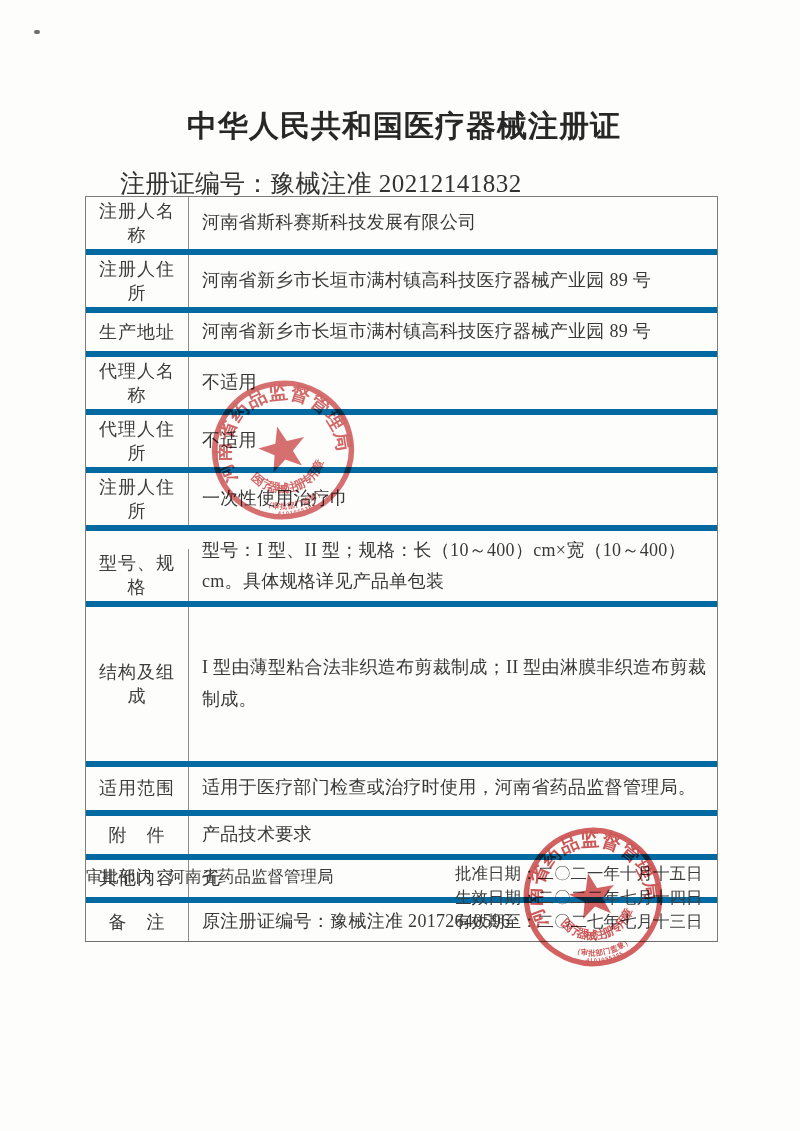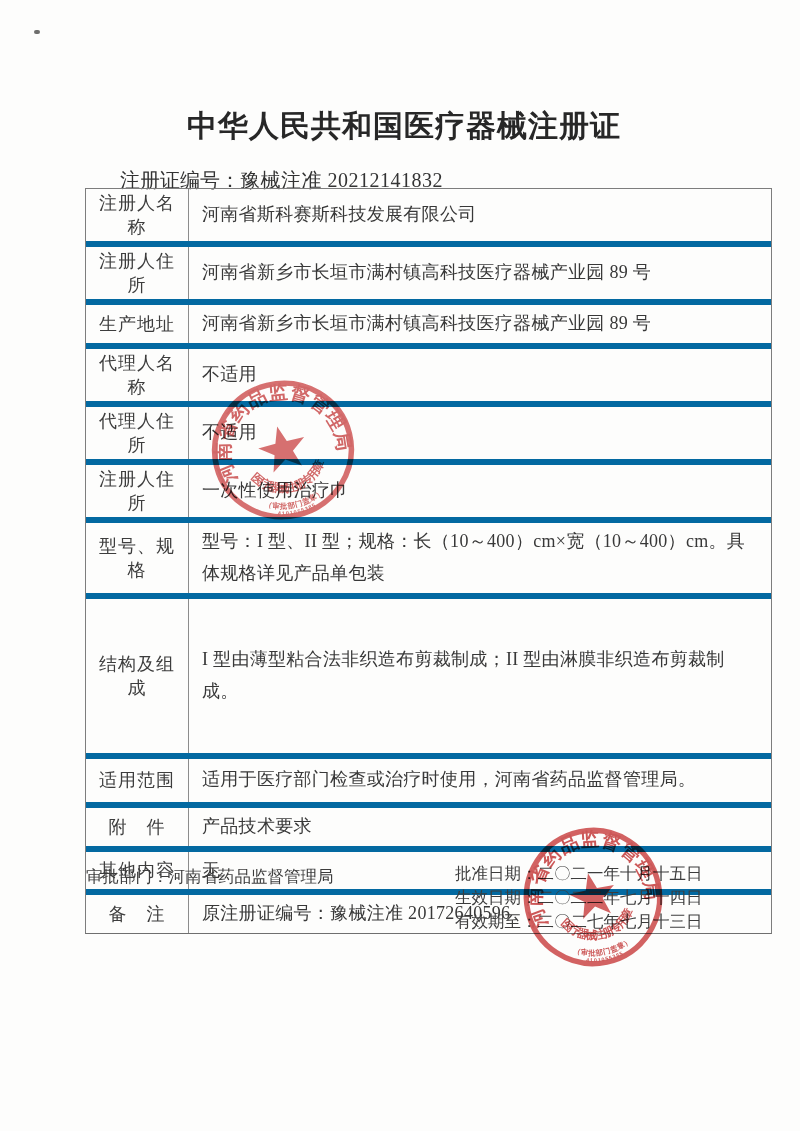--- a/index.html
+++ b/index.html
@@ -8,42 +8,42 @@
     font-family:"Liberation Serif","DejaVu Serif",serif;
     color:#3a3a3a;overflow:hidden;
   }
   .speck{position:absolute;left:34px;top:30px;width:6px;height:4px;background:#4a4a48;border-radius:2px;opacity:.8;}
 
   .title{
     position:absolute;top:106px;left:4px;width:100%;text-align:center;
     font-family:"Liberation Sans","DejaVu Sans",sans-serif;
     font-weight:bold;font-size:30px;letter-spacing:1px;color:#272727;
   }
-  .cert-line{position:absolute;top:167px;left:120px;font-size:20px;color:#333;}
+  .cert-line{position:absolute;top:167px;left:120px;font-size:25px;color:#333;}
   .cert-line .num{letter-spacing:.5px;}
 
   .cert-table{
-    position:absolute;left:85px;top:188px;width:687px;
+    position:absolute;left:85px;top:196px;width:633px;
     border:1px solid #7d7d7d;border-bottom:1px solid #6f6f6f;
     box-sizing:border-box;
   }
   .trow{display:flex;border-top:6px solid #0369a1;box-sizing:border-box;}
   .trow:first-child{border-top:none;}
   .cell-label{
     width:103px;flex:0 0 103px;display:flex;align-items:center;justify-content:center;
     border-right:1px solid #8c8c8c;font-size:18px;color:#3d3d3d;
     letter-spacing:1px;text-align:center;box-sizing:border-box;padding:2px 4px;
   }
   .cell-value{
     flex:1;display:flex;align-items:center;font-size:18px;color:#383838;
     padding:3px 10px 3px 13px;line-height:1.75;box-sizing:border-box;
     letter-spacing:.3px;
   }
   .h-s1{min-height:43px;} .h-s2{min-height:42px;}
-  .h-model{min-height:76px;} .h-struct{min-height:160px;}
+  .h-model{min-height:76px;align-items:flex-end;} .h-struct{min-height:160px;}
   .h-scope{min-height:49px;} .h-att{min-height:44px;}
   .h-other{min-height:43px;} .h-remark{min-height:30px;}
 
   .footer-left{position:absolute;left:86px;top:866px;font-size:16.5px;color:#3c3c3c;}
   .footer-dates{position:absolute;left:455px;top:862px;font-size:16.5px;color:#3c3c3c;line-height:24px;}
   .footer-dates .dline{white-space:nowrap;}
 
   .stamp{position:absolute;mix-blend-mode:multiply;}
   .stamp svg{display:block;width:100%;height:100%;overflow:visible;}
   .stamp .ring{fill:none;stroke:#d05252;stroke-width:8;}

